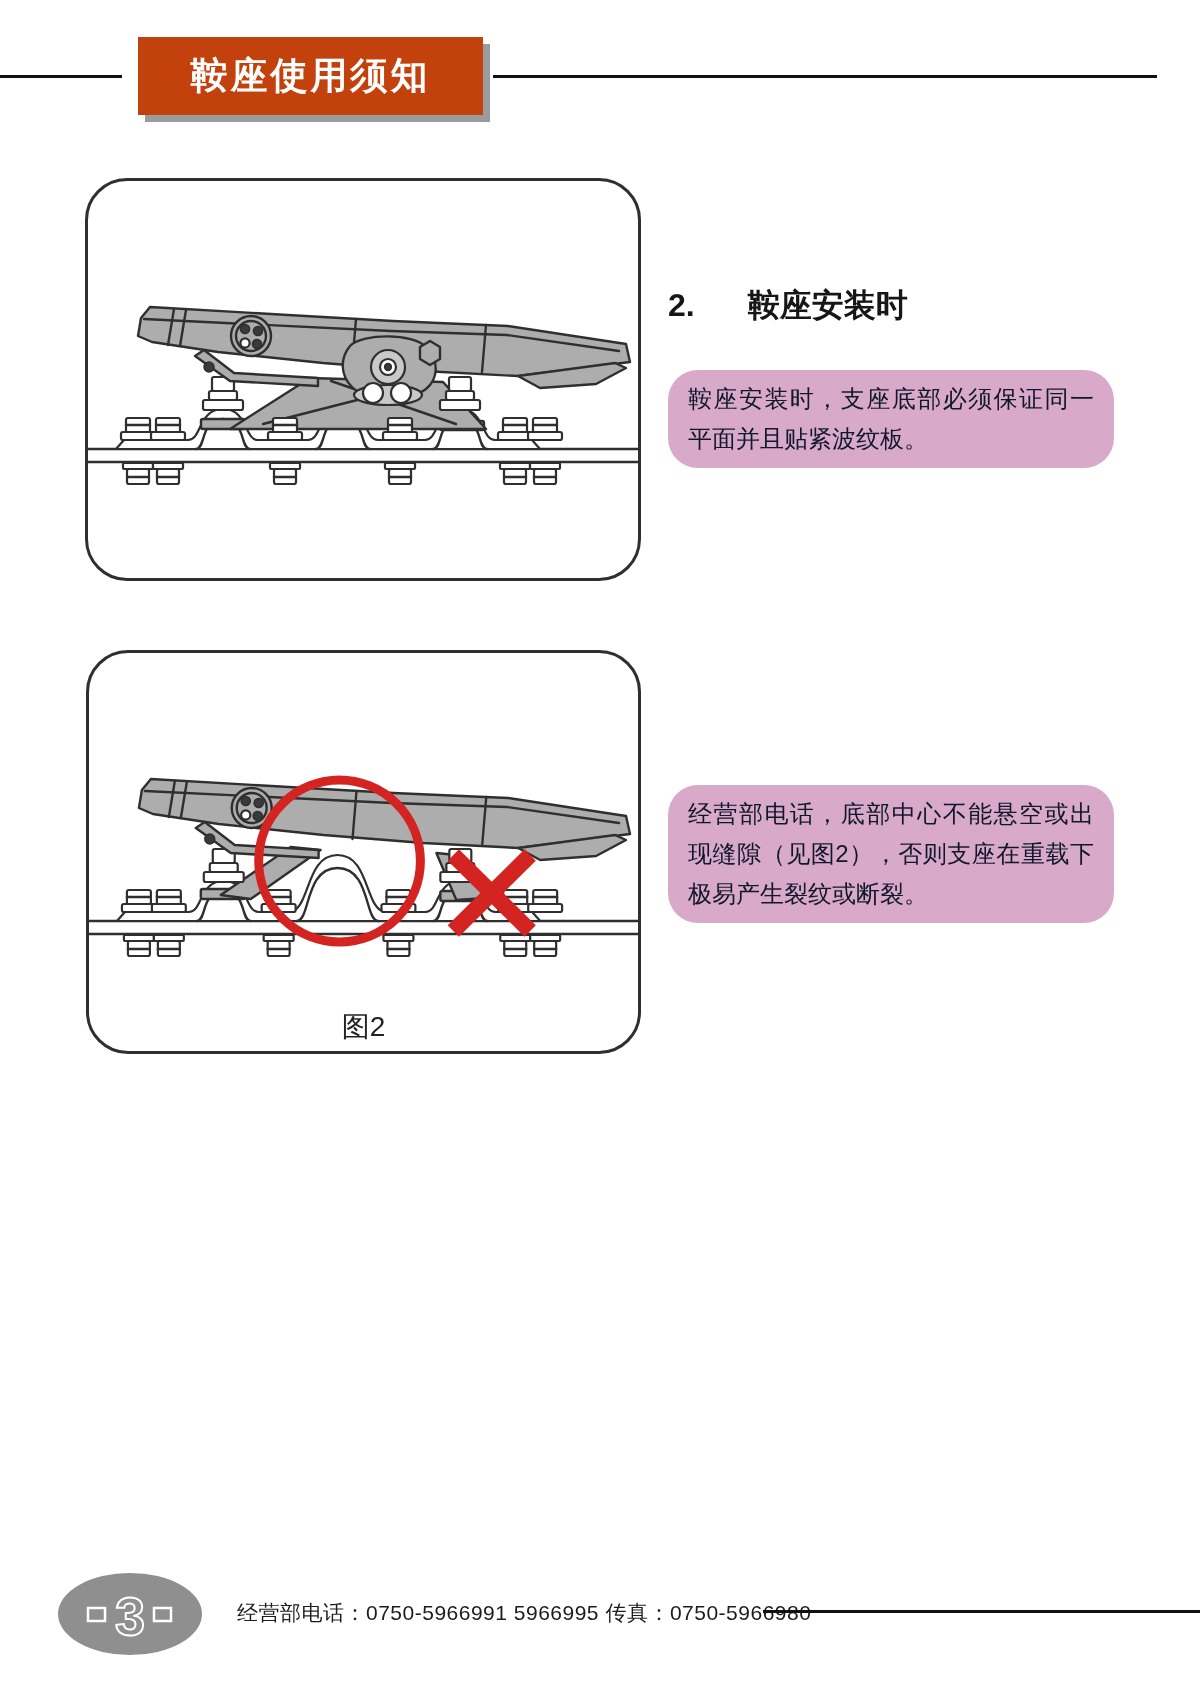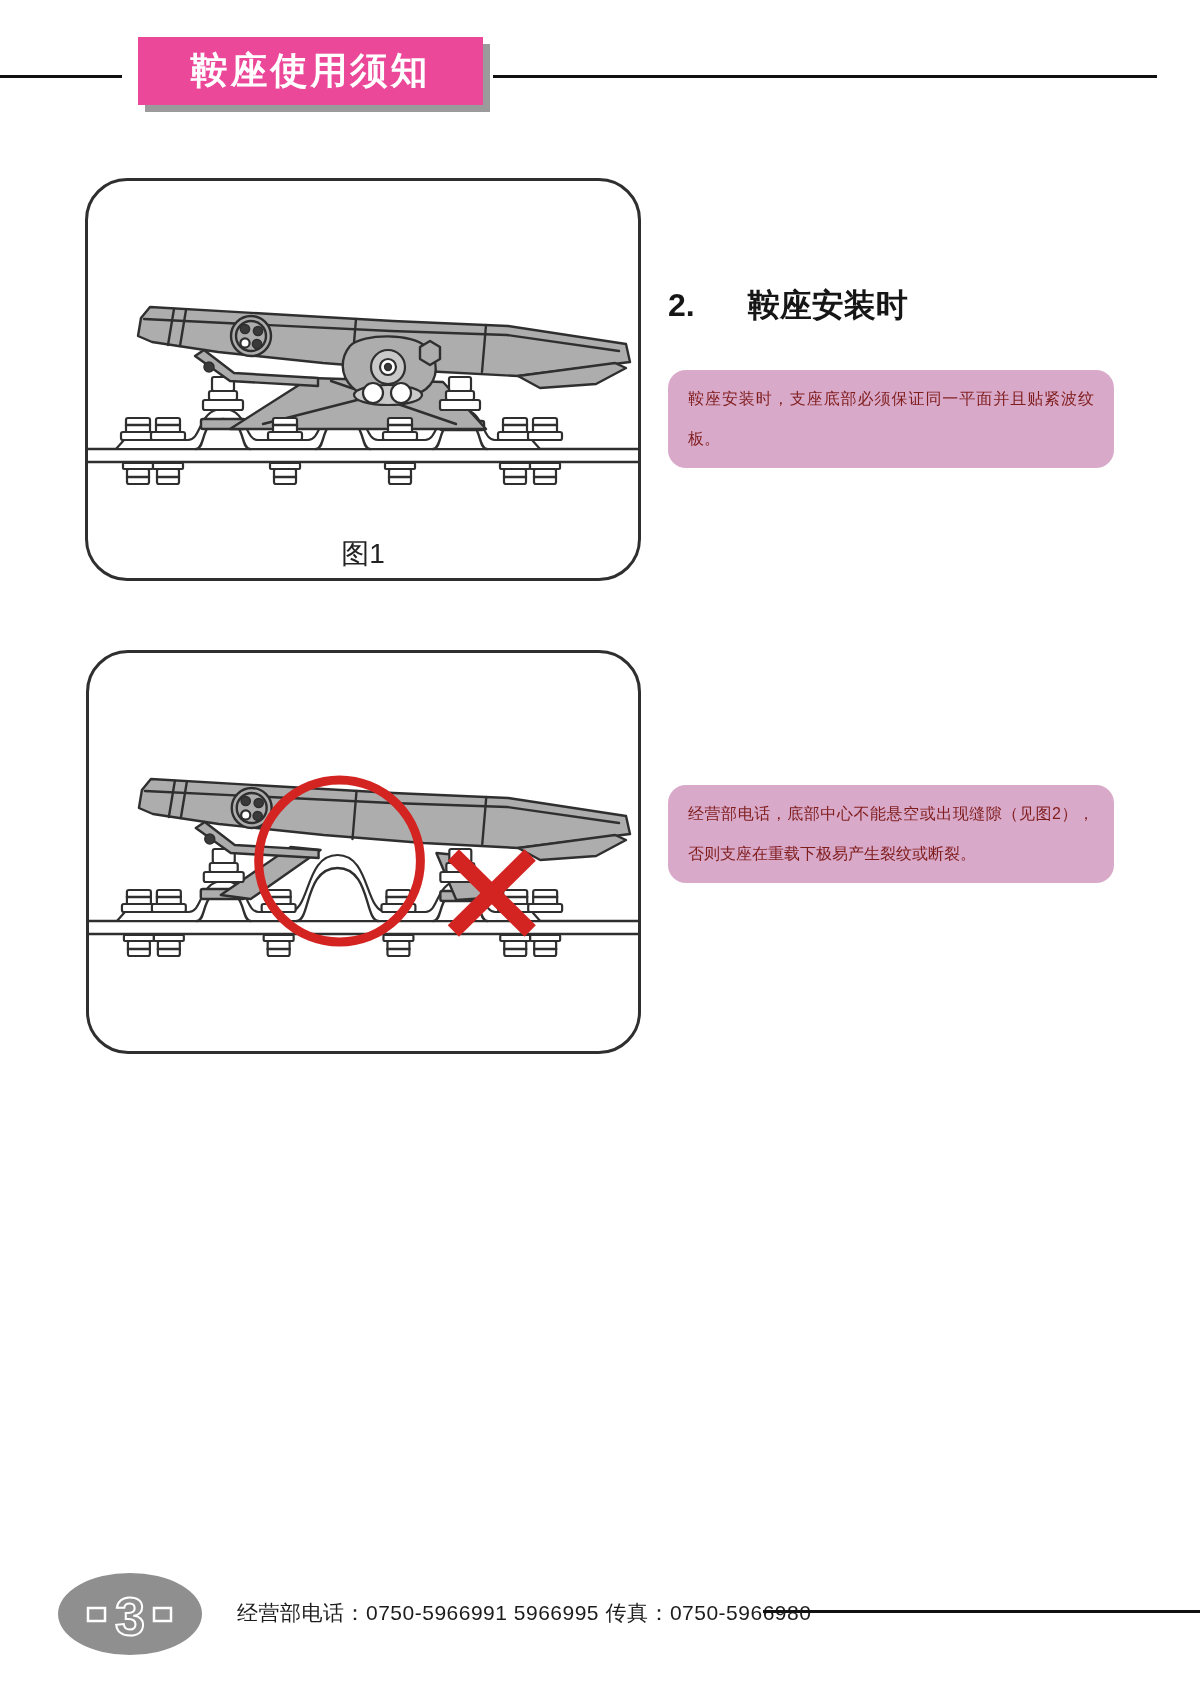--- a/index.html
+++ b/index.html
@@ -4,39 +4,39 @@
 <style>
   html,body{margin:0;padding:0;background:#ffffff;}
   body{width:1200px;height:1684px;position:relative;overflow:hidden;
        font-family:"Liberation Sans",sans-serif;color:#1a1a1a;}
   .abs{position:absolute;}
 
   
   .rule{background:#111;height:3px;}
   .rule-left{left:0;top:75px;width:122px;}
   .rule-right{left:493px;top:75px;width:664px;}
-  .header-box{left:138px;top:37px;width:345px;height:68px;background:#ec4899;
+  .header-box{left:138px;top:37px;width:345px;height:78px;background:#c2410c;
               box-shadow:7px 7px 0 #9b9b9b;display:flex;align-items:center;justify-content:center;}
   .header-box h1{margin:0;font-size:37px;letter-spacing:3px;font-weight:700;color:#ffffff;}
 
   
   .figure{background:#fff;border:3px solid #2f2f2f;border-radius:42px;overflow:hidden;}
   .figure-1{left:85px;top:178px;width:550px;height:397px;}
   .figure-2{left:86px;top:650px;width:549px;height:398px;}
   .figure svg.diagram{position:absolute;left:0;top:0;width:100%;height:100%;}
   .fig-caption{position:absolute;left:0;right:0;bottom:5px;text-align:center;
                font-size:28px;color:#222;}
 
   
   .section-heading{left:668px;top:284px;display:flex;align-items:baseline;
                    font-size:32px;font-weight:700;color:#161616;}
   .section-heading .num{margin-right:53px;}
-  .note{left:668px;width:446px;background:#D9A9C9;border-radius:18px;
-        padding:9px 20px;box-sizing:border-box;font-size:16px;line-height:40px;
-        color:#7f1d1d;text-align:justify;}
+  .note{left:668px;width:446px;background:#D9A9C9;border-radius:30px;
+        padding:9px 20px;box-sizing:border-box;font-size:24px;line-height:40px;
+        color:#0f172a;text-align:justify;}
   .note-1{top:370px;}
   .note-2{top:785px;}
 
   
   .page-badge{left:58px;top:1573px;width:144px;height:82px;background:#8F8F8F;border-radius:50%;}
   .footer-contact{left:237px;top:1599px;font-size:21px;color:#1c1c1c;letter-spacing:.5px;}
   .footer-rule{left:763px;top:1610px;width:437px;}
 
   
   .dln{fill:none;stroke:#2f2f2f;stroke-width:2.4;stroke-linejoin:round;stroke-linecap:round;}
@@ -145,21 +145,20 @@
         <ellipse class="g2fill" cx="300" cy="214" rx="34" ry="10"></ellipse>
         <circle class="g2fill" cx="300" cy="186" r="17"></circle>
         <circle class="wfill" cx="300" cy="186" r="8"></circle>
         <circle class="dk" cx="300" cy="186" r="3.4"></circle>
         <circle class="wfill" cx="285" cy="212" r="10"></circle>
         <circle class="wfill" cx="313" cy="212" r="10"></circle>
       </g>
       <polygon class="gfill" points="342,160 352,166 352,178 342,184 332,178 332,166"></polygon>
     </g>
   </svg>
-  <div class="fig-caption">图1</div>
 </div>
 
 <div class="abs section-heading">
   <span class="num">2.</span>
   <span>鞍座安装时</span>
 </div>
 
 <div class="abs note note-1">鞍座安装时，支座底部必须保证同一平面并且贴紧波纹板。</div>
 
 <div class="abs figure figure-2">
@@ -203,20 +202,21 @@
       <use href="#saddlePlate"></use>
       <use href="#connector" x="163" y="155"></use>
     </g>
 
     <circle class="redln" cx="251" cy="208" r="81" stroke-width="9"></circle>
     <g>
       <line class="redln" x1="365" y1="202" x2="442" y2="278" stroke-width="16"></line>
       <line class="redln" x1="442" y1="202" x2="365" y2="278" stroke-width="16"></line>
     </g>
   </svg>
+  <div class="fig-caption">图2</div>
 </div>
 
 <div class="abs note note-2">经营部电话，底部中心不能悬空或出现缝隙（见图2），否则支座在重载下极易产生裂纹或断裂。</div>
 
 <div class="abs page-badge">
   <svg width="144" height="82" viewBox="0 0 144 82">
     <rect x="30" y="35" width="17" height="13" fill="none" stroke="#fff" stroke-width="2.5"></rect>
     <rect x="96" y="35" width="17" height="13" fill="none" stroke="#fff" stroke-width="2.5"></rect>
     <text x="72" y="62" text-anchor="middle" font-size="54" font-weight="bold" fill="none" stroke="#ffffff" stroke-width="2">3</text>
   </svg>

